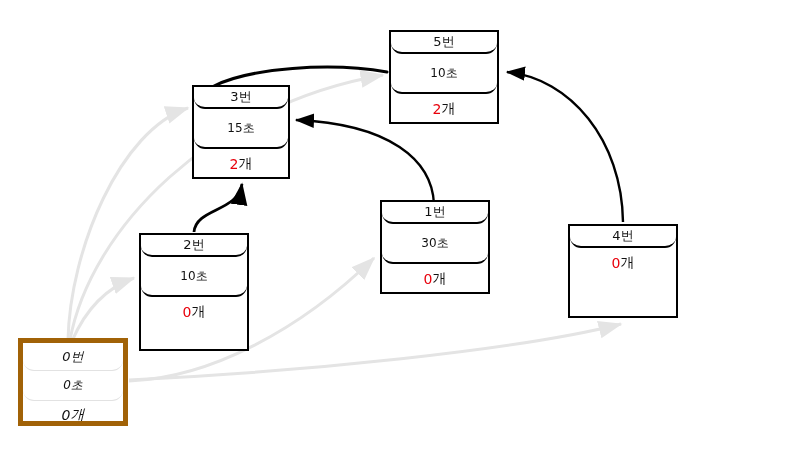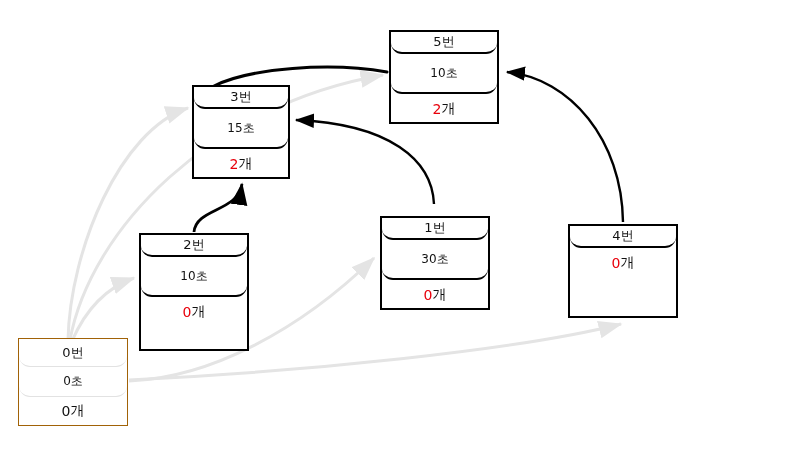--- a/index.html
+++ b/index.html
@@ -26,22 +26,23 @@
   .node {
     position: absolute;
     box-sizing: border-box;
     background: #ffffff;
     border: 2px solid #000000;
     display: flex;
     flex-direction: column;
     z-index: 5;
   }
   .node.faded {
-    border: 1px solid #a16207;
+    border: 5px solid #a16207;
     z-index: 4;
+    font-style: italic;
   }
   .node .cell {
     flex: 0 0 auto;
     display: flex;
     align-items: center;
     justify-content: center;
     box-sizing: border-box;
     color: #111111;
     white-space: nowrap;
     border-radius: 11px;
@@ -124,21 +125,21 @@
 
   <div class="node" style="left:139px; top:233px; width:110px; height:118px;">
     <div class="cell cell-id">2번</div>
     <div class="cell cell-time">10초</div>
     <div class="cell cell-count">
         <span class="count-num">0</span>
         <span>개</span>
       </div>
   </div>
 
-  <div class="node" style="left:380px; top:216px; width:110px; height:94px;">
+  <div class="node" style="left:380px; top:200px; width:110px; height:94px;">
     <div class="cell cell-id">1번</div>
     <div class="cell cell-time">30초</div>
     <div class="cell cell-count">
         <span class="count-num">0</span>
         <span>개</span>
       </div>
   </div>
 
   <div class="node" style="left:568px; top:224px; width:110px; height:94px;">
     <div class="cell cell-id">4번</div>

